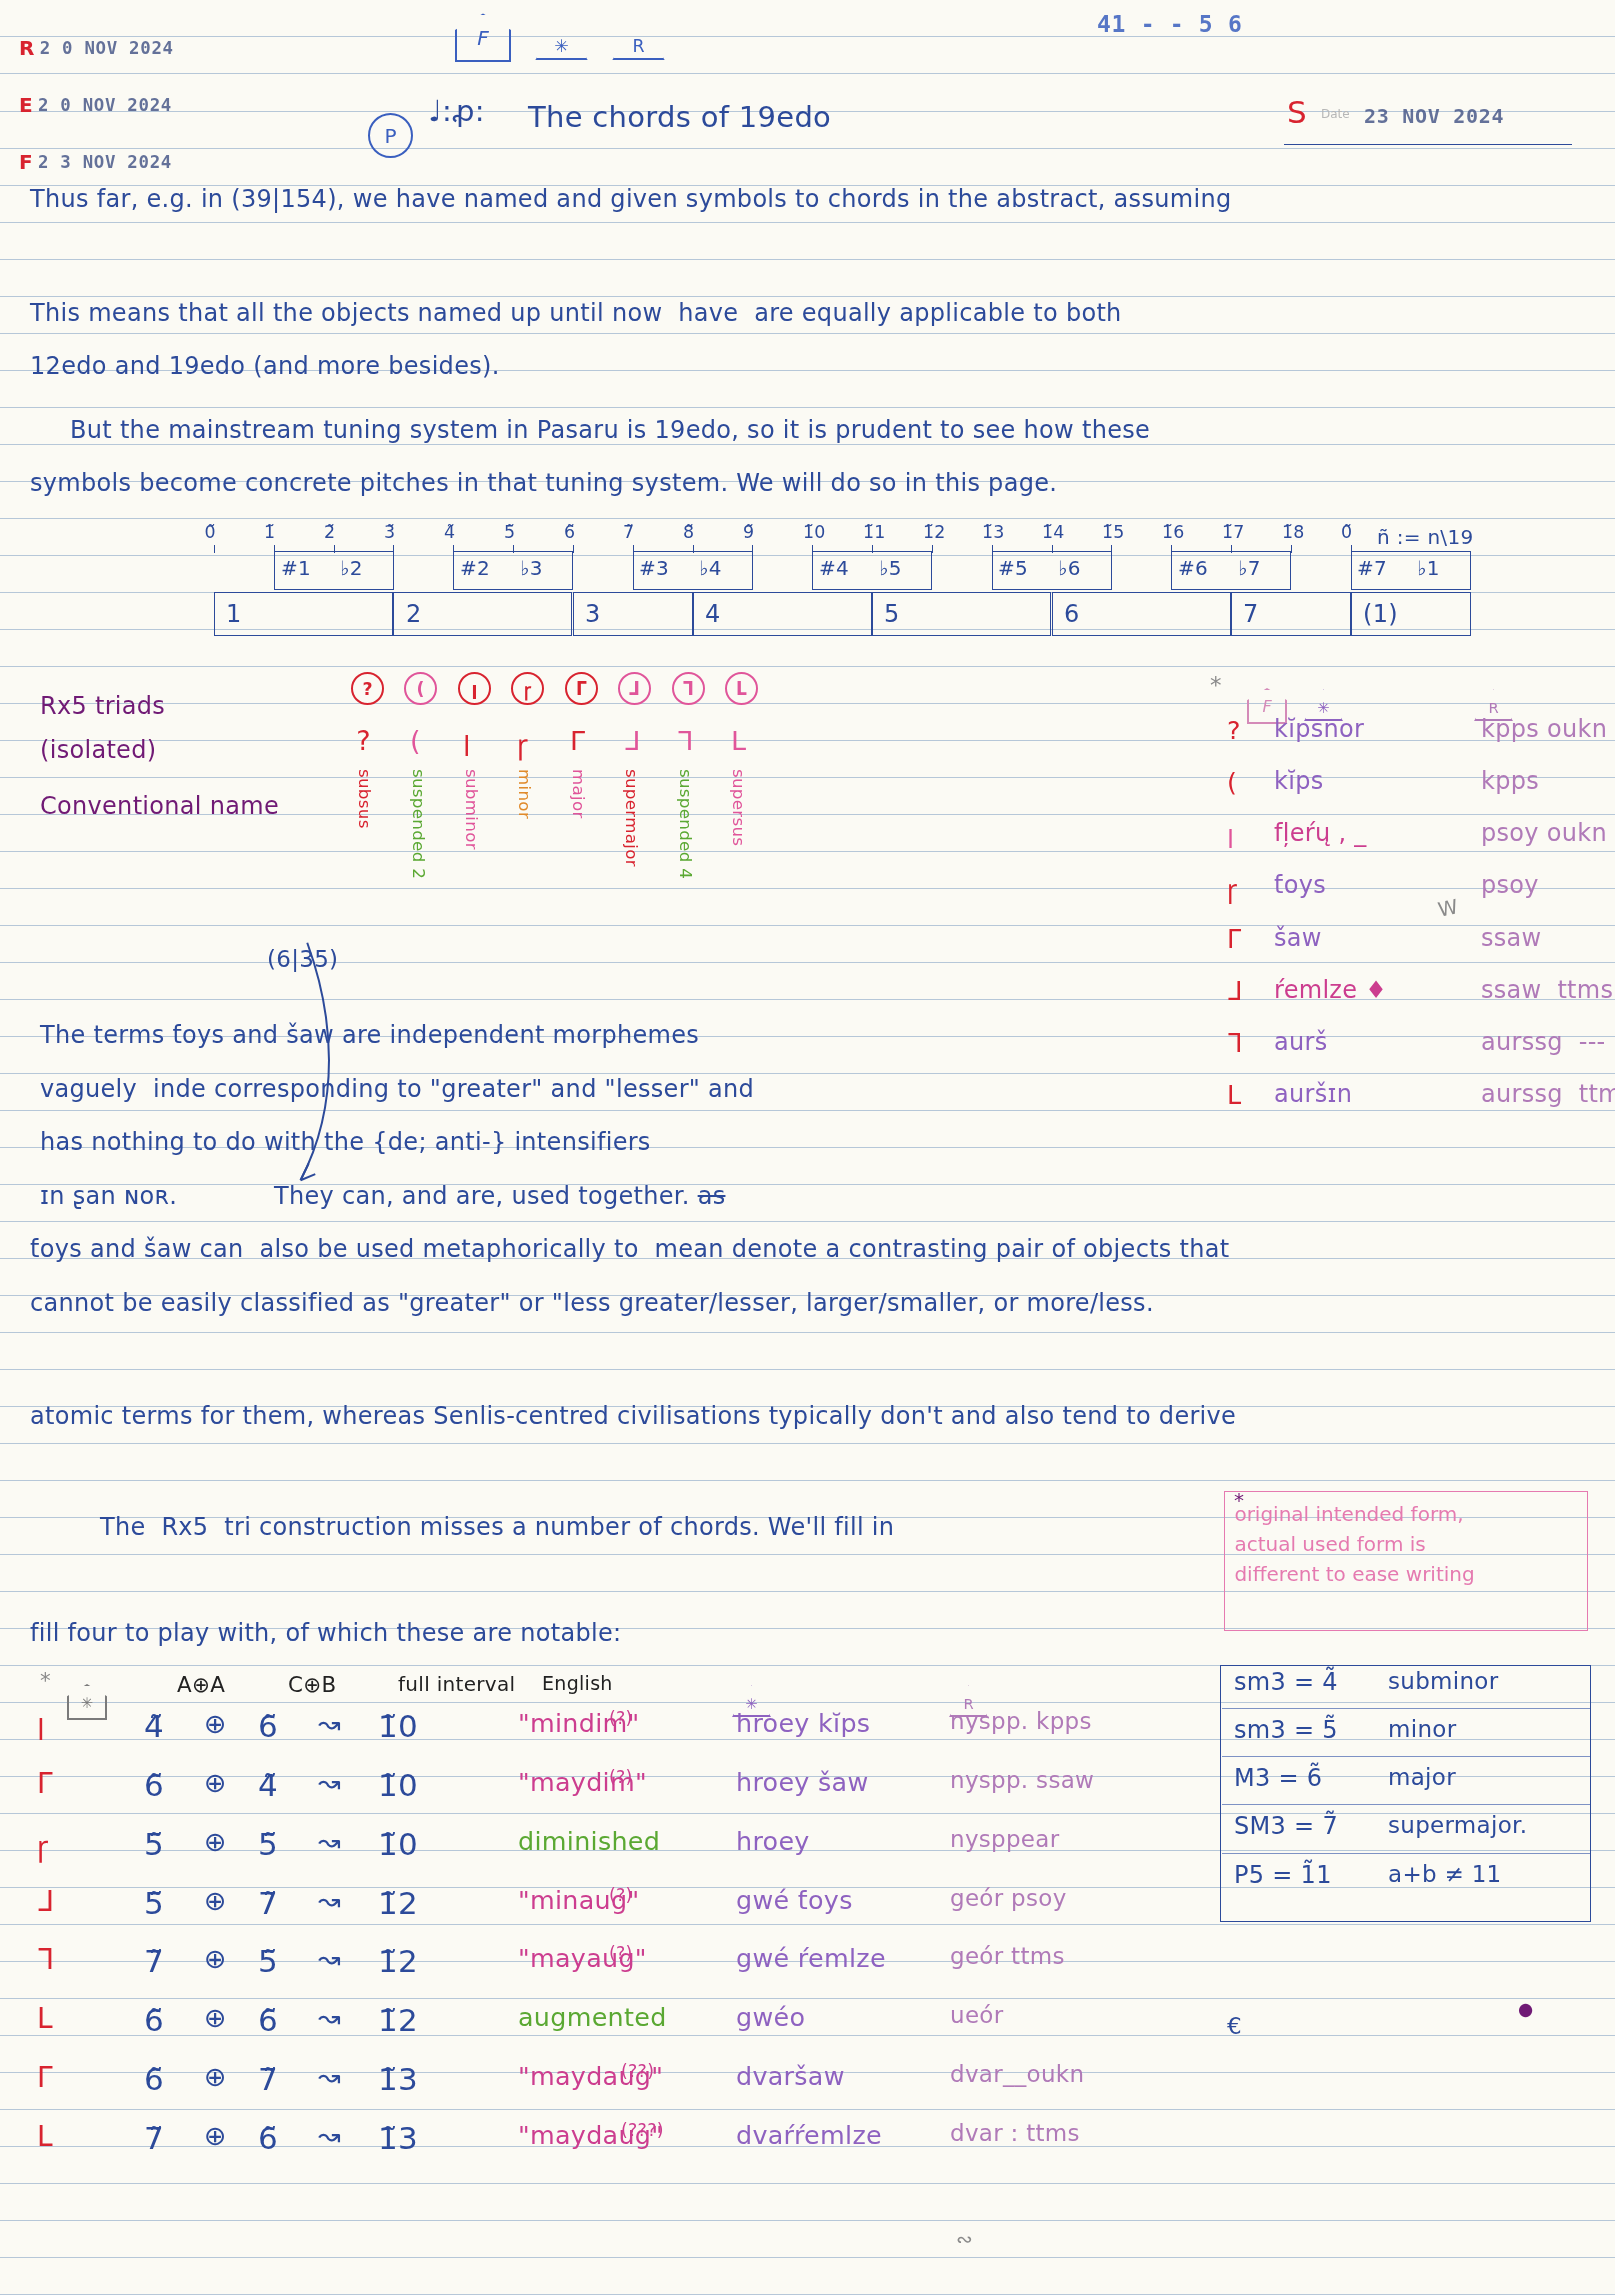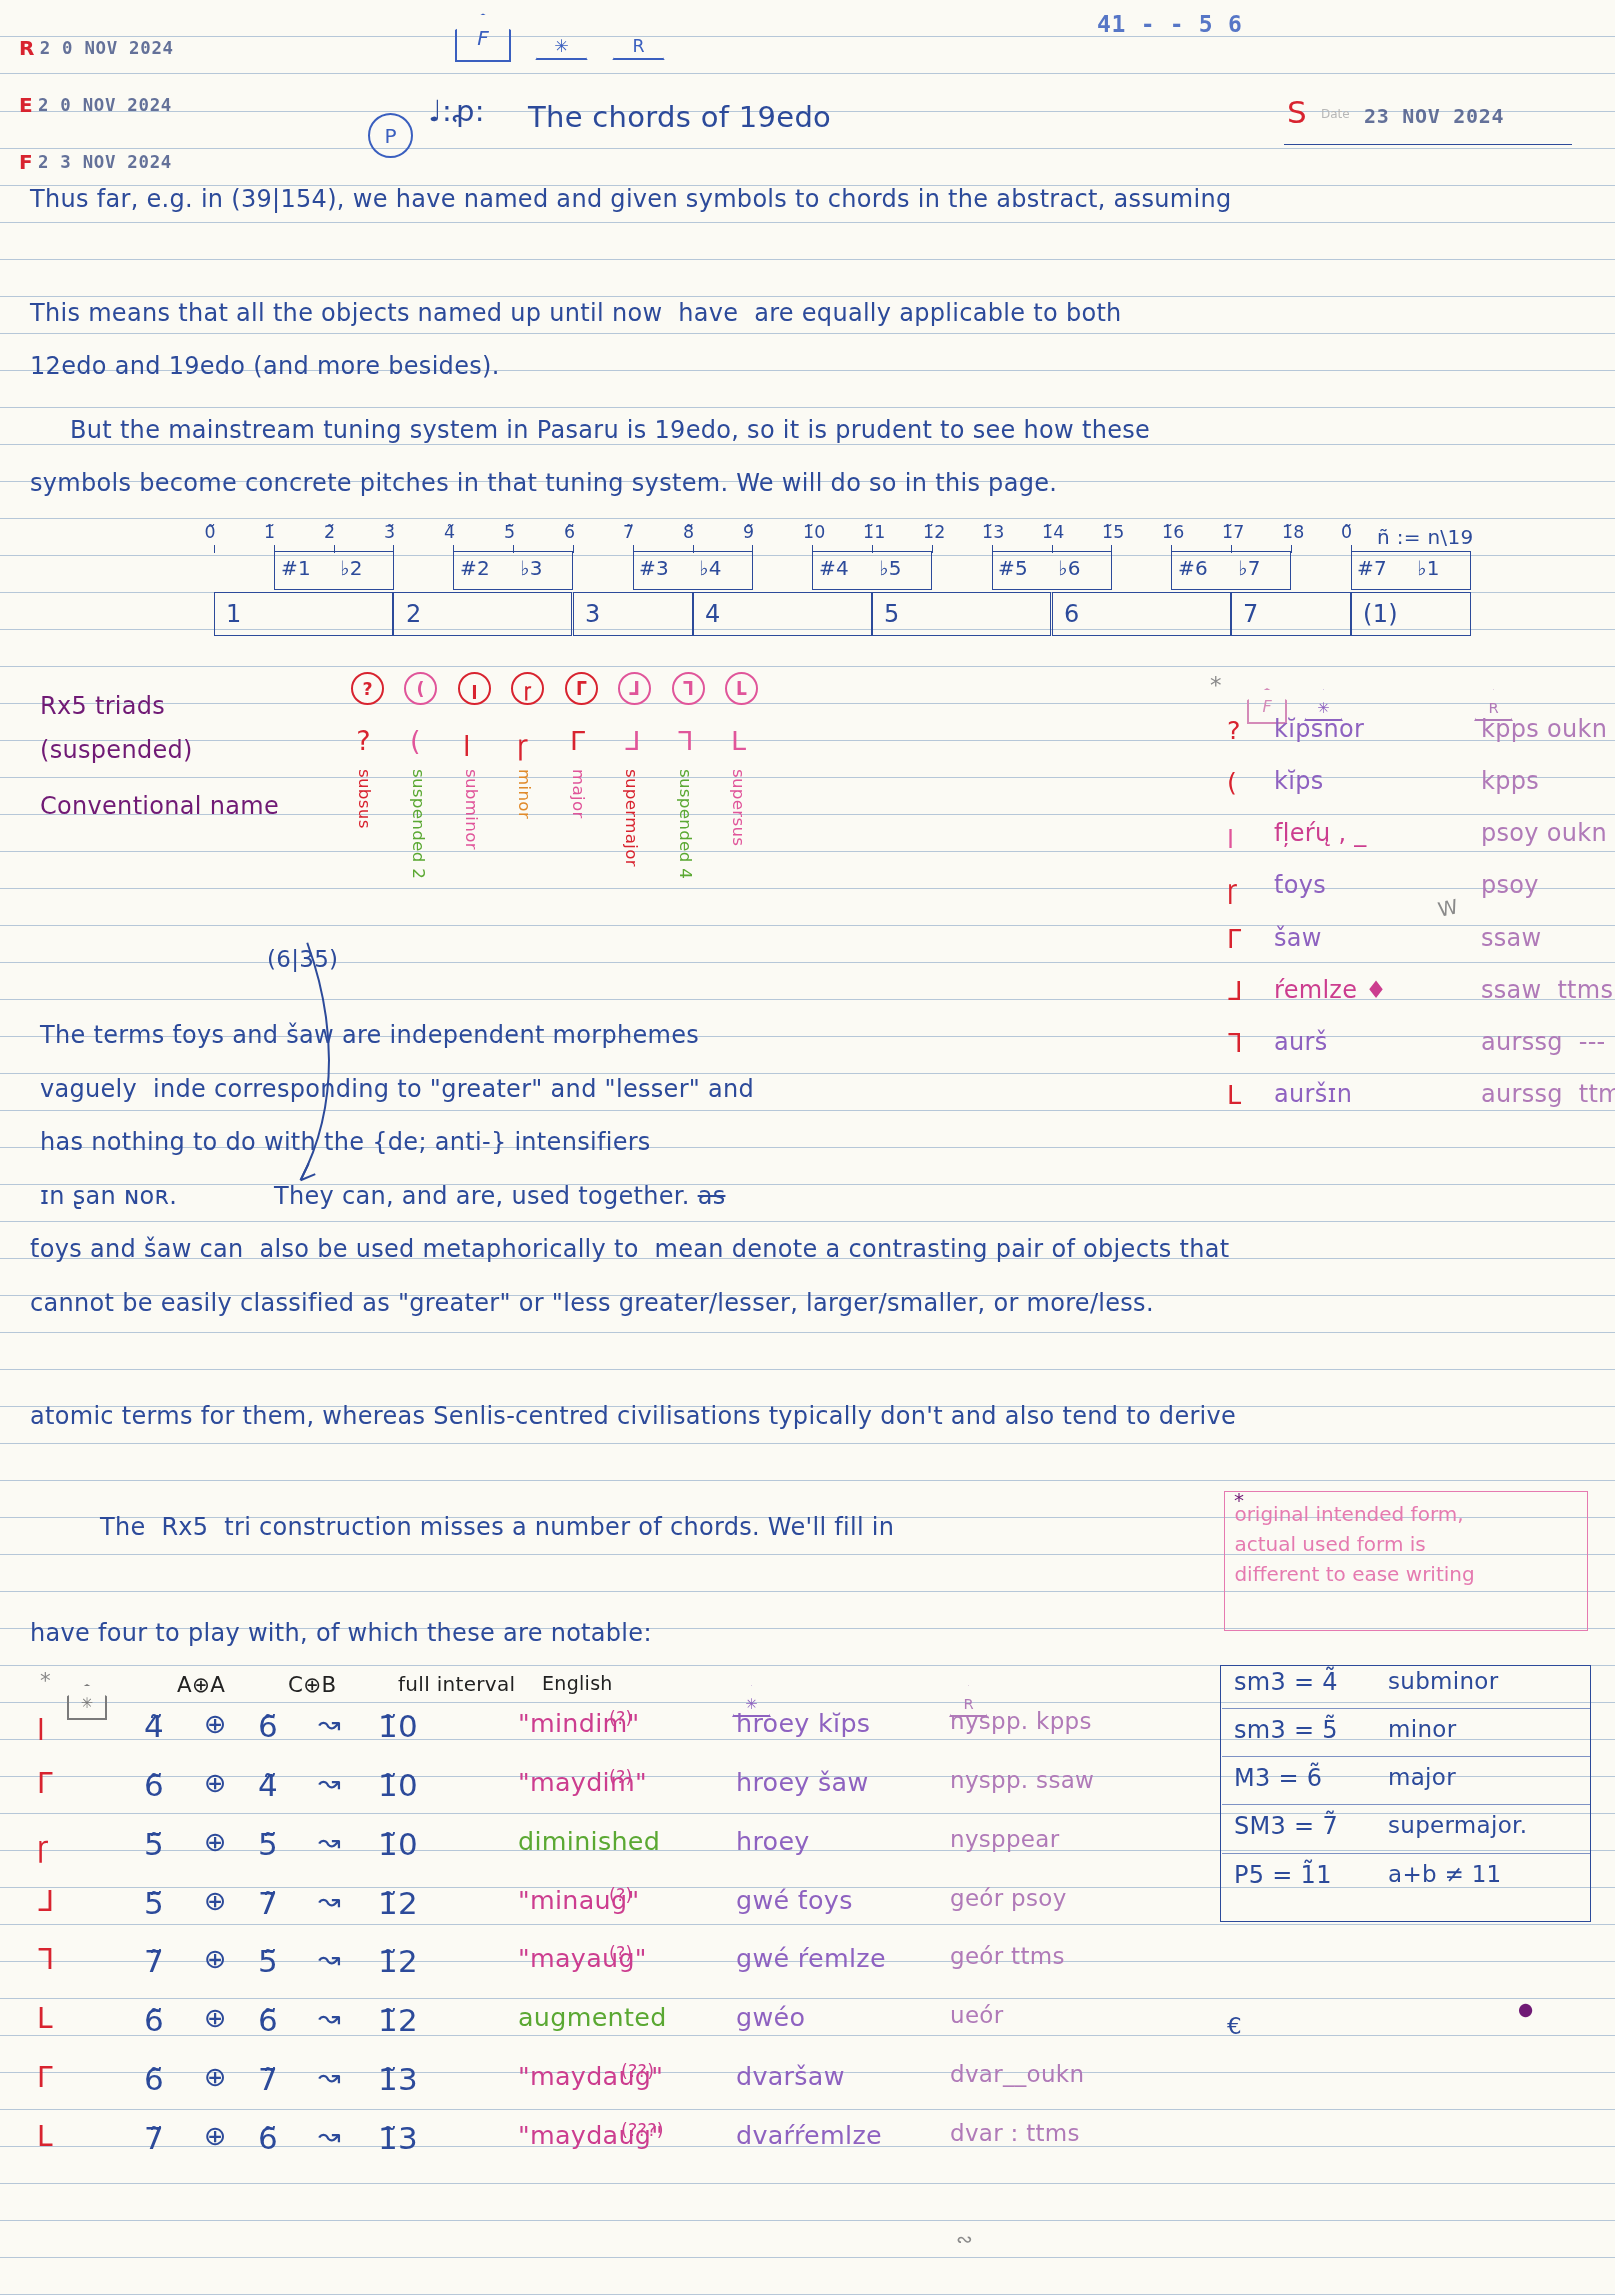--- a/index.html
+++ b/index.html
@@ -196,21 +196,21 @@
     
     <div id="ruler-acc" style="position:absolute; left:0; top:29px; height:41px; width:1137px;"><div class="ruler-cell" style="left: 60px; top: 0px; width: 120px; height: 39px; border-color: rgb(44, 74, 154);"></div><span class="hand" style="position: absolute; left: 67px; top: 5.3px; font-size: 20px; color: rgb(44, 74, 154);">#1</span><span class="hand" style="position: absolute; left: 126px; top: 5.3px; font-size: 20px; color: rgb(44, 74, 154);">♭2</span><div class="ruler-cell" style="left: 239px; top: 0px; width: 120px; height: 39px; border-color: rgb(44, 74, 154);"></div><span class="hand" style="position: absolute; left: 246px; top: 5.3px; font-size: 20px; color: rgb(44, 74, 154);">#2</span><span class="hand" style="position: absolute; left: 306px; top: 5.3px; font-size: 20px; color: rgb(44, 74, 154);">♭3</span><div class="ruler-cell" style="left: 419px; top: 0px; width: 120px; height: 39px; border-color: rgb(44, 74, 154);"></div><span class="hand" style="position: absolute; left: 425px; top: 5.3px; font-size: 20px; color: rgb(44, 74, 154);">#3</span><span class="hand" style="position: absolute; left: 485px; top: 5.3px; font-size: 20px; color: rgb(44, 74, 154);">♭4</span><div class="ruler-cell" style="left: 598px; top: 0px; width: 120px; height: 39px; border-color: rgb(44, 74, 154);"></div><span class="hand" style="position: absolute; left: 605px; top: 5.3px; font-size: 20px; color: rgb(44, 74, 154);">#4</span><span class="hand" style="position: absolute; left: 665px; top: 5.3px; font-size: 20px; color: rgb(44, 74, 154);">♭5</span><div class="ruler-cell" style="left: 778px; top: 0px; width: 120px; height: 39px; border-color: rgb(44, 74, 154);"></div><span class="hand" style="position: absolute; left: 784px; top: 5.3px; font-size: 20px; color: rgb(44, 74, 154);">#5</span><span class="hand" style="position: absolute; left: 844px; top: 5.3px; font-size: 20px; color: rgb(44, 74, 154);">♭6</span><div class="ruler-cell" style="left: 957px; top: 0px; width: 120px; height: 39px; border-color: rgb(44, 74, 154);"></div><span class="hand" style="position: absolute; left: 964px; top: 5.3px; font-size: 20px; color: rgb(44, 74, 154);">#6</span><span class="hand" style="position: absolute; left: 1024px; top: 5.3px; font-size: 20px; color: rgb(44, 74, 154);">♭7</span><div class="ruler-cell" style="left: 1137px; top: 0px; width: 120px; height: 39px; border-color: rgb(44, 74, 154);"></div><span class="hand" style="position: absolute; left: 1143px; top: 5.3px; font-size: 20px; color: rgb(44, 74, 154);">#7</span><span class="hand" style="position: absolute; left: 1203px; top: 5.3px; font-size: 20px; color: rgb(44, 74, 154);">♭1</span></div>
 
     
     <div id="ruler-deg" style="position:absolute; left:0; top:70px; height:47px; width:1137px;"><div class="ruler-cell" style="left: 0px; top: 0px; width: 179px; height: 44px;"></div><span class="hand" style="position: absolute; left: 12px; top: 8px; font-size: 24px; color: rgb(44, 74, 154);">1</span><div class="ruler-cell" style="left: 179px; top: 0px; width: 179px; height: 44px;"></div><span class="hand" style="position: absolute; left: 192px; top: 8px; font-size: 24px; color: rgb(44, 74, 154);">2</span><div class="ruler-cell" style="left: 359px; top: 0px; width: 120px; height: 44px;"></div><span class="hand" style="position: absolute; left: 371px; top: 8px; font-size: 24px; color: rgb(44, 74, 154);">3</span><div class="ruler-cell" style="left: 479px; top: 0px; width: 179px; height: 44px;"></div><span class="hand" style="position: absolute; left: 491px; top: 8px; font-size: 24px; color: rgb(44, 74, 154);">4</span><div class="ruler-cell" style="left: 658px; top: 0px; width: 179px; height: 44px;"></div><span class="hand" style="position: absolute; left: 670px; top: 8px; font-size: 24px; color: rgb(44, 74, 154);">5</span><div class="ruler-cell" style="left: 838px; top: 0px; width: 179px; height: 44px;"></div><span class="hand" style="position: absolute; left: 850px; top: 8px; font-size: 24px; color: rgb(44, 74, 154);">6</span><div class="ruler-cell" style="left: 1017px; top: 0px; width: 120px; height: 44px;"></div><span class="hand" style="position: absolute; left: 1029px; top: 8px; font-size: 24px; color: rgb(44, 74, 154);">7</span><div class="ruler-cell" style="left: 1137px; top: 0px; width: 120px; height: 44px;"></div><span class="hand" style="position: absolute; left: 1149px; top: 8px; font-size: 24px; color: rgb(44, 74, 154);">(1)</span></div>
   </div>
 
   <div class="abs hand c-blue" style="left:1377px; top:525px; font-size:20px;">ñ := n\19</div>
 
   <div class="abs hand c-pink" style="left:40px; top:692px; font-size:24px;">Rx5 triads</div>
-  <div class="abs hand c-pink" style="left:40px; top:736px; font-size:24px;">(suspended)</div>
+  <div class="abs hand c-pink" style="left:40px; top:736px; font-size:24px;">(isolated)</div>
   <div class="abs hand c-pink" style="left:40px; top:792px; font-size:24px;">Conventional name</div>
 
   <div id="triad-circles" class="abs" style="left:351px; top:672px; width:468px; height:37px;"><div class="glyph-circ" style="left: 0px; top: 0px; border-color: rgb(216, 35, 47); color: rgb(216, 35, 47);">?</div><div class="glyph-circ" style="left: 53px; top: 0px; border-color: rgb(224, 85, 154); color: rgb(224, 85, 154);">(</div><div class="glyph-circ" style="left: 107px; top: 0px; border-color: rgb(216, 35, 47); color: rgb(216, 35, 47);">ꞁ</div><div class="glyph-circ" style="left: 160px; top: 0px; border-color: rgb(216, 35, 47); color: rgb(216, 35, 47);">ꞅ</div><div class="glyph-circ" style="left: 214px; top: 0px; border-color: rgb(216, 35, 47); color: rgb(216, 35, 47);">ᒥ</div><div class="glyph-circ" style="left: 267px; top: 0px; border-color: rgb(224, 85, 154); color: rgb(224, 85, 154);">ᒧ</div><div class="glyph-circ" style="left: 321px; top: 0px; border-color: rgb(224, 85, 154); color: rgb(224, 85, 154);">ᒣ</div><div class="glyph-circ" style="left: 374px; top: 0px; border-color: rgb(224, 85, 154); color: rgb(224, 85, 154);">ᒪ</div></div>
 
   <div id="triad-plain" class="abs" style="left:351px; top:725px; width:468px; height:37px;"><span class="hand" style="position: absolute; left: 5.3px; top: 0px; font-size: 27px; color: rgb(216, 35, 47);">?</span><span class="hand" style="position: absolute; left: 59px; top: 0px; font-size: 27px; color: rgb(224, 85, 154);">(</span><span class="hand" style="position: absolute; left: 112px; top: 0px; font-size: 27px; color: rgb(216, 35, 47);">ꞁ</span><span class="hand" style="position: absolute; left: 166px; top: 0px; font-size: 27px; color: rgb(216, 35, 47);">ꞅ</span><span class="hand" style="position: absolute; left: 219px; top: 0px; font-size: 27px; color: rgb(216, 35, 47);">ᒥ</span><span class="hand" style="position: absolute; left: 273px; top: 0px; font-size: 27px; color: rgb(224, 85, 154);">ᒧ</span><span class="hand" style="position: absolute; left: 326px; top: 0px; font-size: 27px; color: rgb(224, 85, 154);">ᒣ</span><span class="hand" style="position: absolute; left: 380px; top: 0px; font-size: 27px; color: rgb(224, 85, 154);">ᒪ</span></div>
 
   <div id="triad-names" class="abs" style="left:351px; top:769px; width:468px; height:154px;"><span class="hand vert" style="position: absolute; left: 4px; top: 0px; color: rgb(216, 35, 47); writing-mode: vertical-rl;">subsus</span><span class="hand vert" style="position: absolute; left: 58px; top: 0px; color: rgb(90, 168, 50); writing-mode: vertical-rl;">suspended 2</span><span class="hand vert" style="position: absolute; left: 111px; top: 0px; color: rgb(224, 85, 154); writing-mode: vertical-rl;">subminor</span><span class="hand vert" style="position: absolute; left: 164px; top: 0px; color: rgb(224, 138, 42); writing-mode: vertical-rl;">minor</span><span class="hand vert" style="position: absolute; left: 218px; top: 0px; color: rgb(224, 85, 154); writing-mode: vertical-rl;">major</span><span class="hand vert" style="position: absolute; left: 271px; top: 0px; color: rgb(216, 35, 47); writing-mode: vertical-rl;">supermajor</span><span class="hand vert" style="position: absolute; left: 325px; top: 0px; color: rgb(90, 168, 50); writing-mode: vertical-rl;">suspended 4</span><span class="hand vert" style="position: absolute; left: 378px; top: 0px; color: rgb(224, 85, 154); writing-mode: vertical-rl;">supersus</span></div>
 
   <div class="abs hand c-grey" style="left:1210px; top:672px; font-size:23px;">*</div>
   <div class="abs" style="left:1247px; top:662px;">
@@ -241,21 +241,21 @@
 
   <div class="abs hand body-line" style="left:40px; top:1023px;">The terms ƭoys and šaw are independent morphemes</div>
   <div class="abs hand body-line" style="left:40px; top:1077px;">vaguely  inde corresponding to "greater" and "lesser" and</div>
   <div class="abs hand body-line" style="left:40px; top:1130px;">has nothing to do with the {de; anti-} intensifiers</div>
   <div class="abs hand c-green body-line" style="left:40px; top:1184px;">ɪn ʂan ɴoʀ.</div>
   <div class="abs hand body-line" style="left:274px; top:1184px;">They can, and are, used together. <span class="strike">as</span></div>
   <div class="abs hand body-line" style="left:30px; top:1237px;">ƭoys and šaw can  also be used metaphorically to  mean denote a contrasting pair of objects that</div>
   <div class="abs hand body-line" style="left:30px; top:1291px;">cannot be easily classified as "greater" or "less greater/lesser, larger/smaller, or more/less.</div>
   <div class="abs hand body-line" style="left:30px; top:1404px;">atomic terms for them, whereas Senlis-centred civilisations typically don't and also tend to derive</div>
   <div class="abs hand body-line" style="left:100px; top:1515px;">The  Rx5  tri construction misses a number of chords. We'll fill in</div>
-  <div class="abs hand body-line" style="left:30px; top:1621px;">have four to play with, of which these are notable:</div>
+  <div class="abs hand body-line" style="left:30px; top:1621px;">fill four to play with, of which these are notable:</div>
 
   <div class="boxnote" style="left:1224px; top:1491px; width:364px; height:140px;">
     <div>original intended form,</div>
     <div>actual used form is</div>
     <div>different to ease writing</div>
   </div>
   <div class="abs hand c-pink" style="left:1234px; top:1488px; font-size:20px;">*</div>
 
   <div class="boxblue" style="left:1220px; top:1665px; width:371px; height:257px;"></div>
   <div id="legend" class="abs" style="left:1234px; top:1668px; width:348px; height:254px;"><span class="hand" style="position: absolute; left: 0px; top: 0px; font-size: 24px; color: rgb(44, 74, 154);">sm3 = 4̃</span><span class="hand" style="position: absolute; left: 154px; top: 0px; font-size: 23px; color: rgb(44, 74, 154);">subminor</span><div style="position: absolute; left: -12px; top: 40px; width: 368px; height: 0.7px; background: rgb(126, 146, 196);"></div><span class="hand" style="position: absolute; left: 0px; top: 48px; font-size: 24px; color: rgb(44, 74, 154);">sm3 = 5̃</span><span class="hand" style="position: absolute; left: 154px; top: 48px; font-size: 23px; color: rgb(44, 74, 154);">minor</span><div style="position: absolute; left: -12px; top: 88px; width: 368px; height: 0.7px; background: rgb(126, 146, 196);"></div><span class="hand" style="position: absolute; left: 0px; top: 96px; font-size: 24px; color: rgb(44, 74, 154);">M3 = 6̃</span><span class="hand" style="position: absolute; left: 154px; top: 96px; font-size: 23px; color: rgb(44, 74, 154);">major</span><div style="position: absolute; left: -12px; top: 136px; width: 368px; height: 0.7px; background: rgb(126, 146, 196);"></div><span class="hand" style="position: absolute; left: 0px; top: 144px; font-size: 24px; color: rgb(44, 74, 154);">SM3 = 7̃</span><span class="hand" style="position: absolute; left: 154px; top: 144px; font-size: 23px; color: rgb(44, 74, 154);">supermajor.</span><div style="position: absolute; left: -12px; top: 185px; width: 368px; height: 0.7px; background: rgb(126, 146, 196);"></div><span class="hand" style="position: absolute; left: 0px; top: 193px; font-size: 24px; color: rgb(44, 74, 154);">P5 = 1̃1</span><span class="hand" style="position: absolute; left: 154px; top: 193px; font-size: 23px; color: rgb(44, 74, 154);">a+b ≠ 11</span></div>

